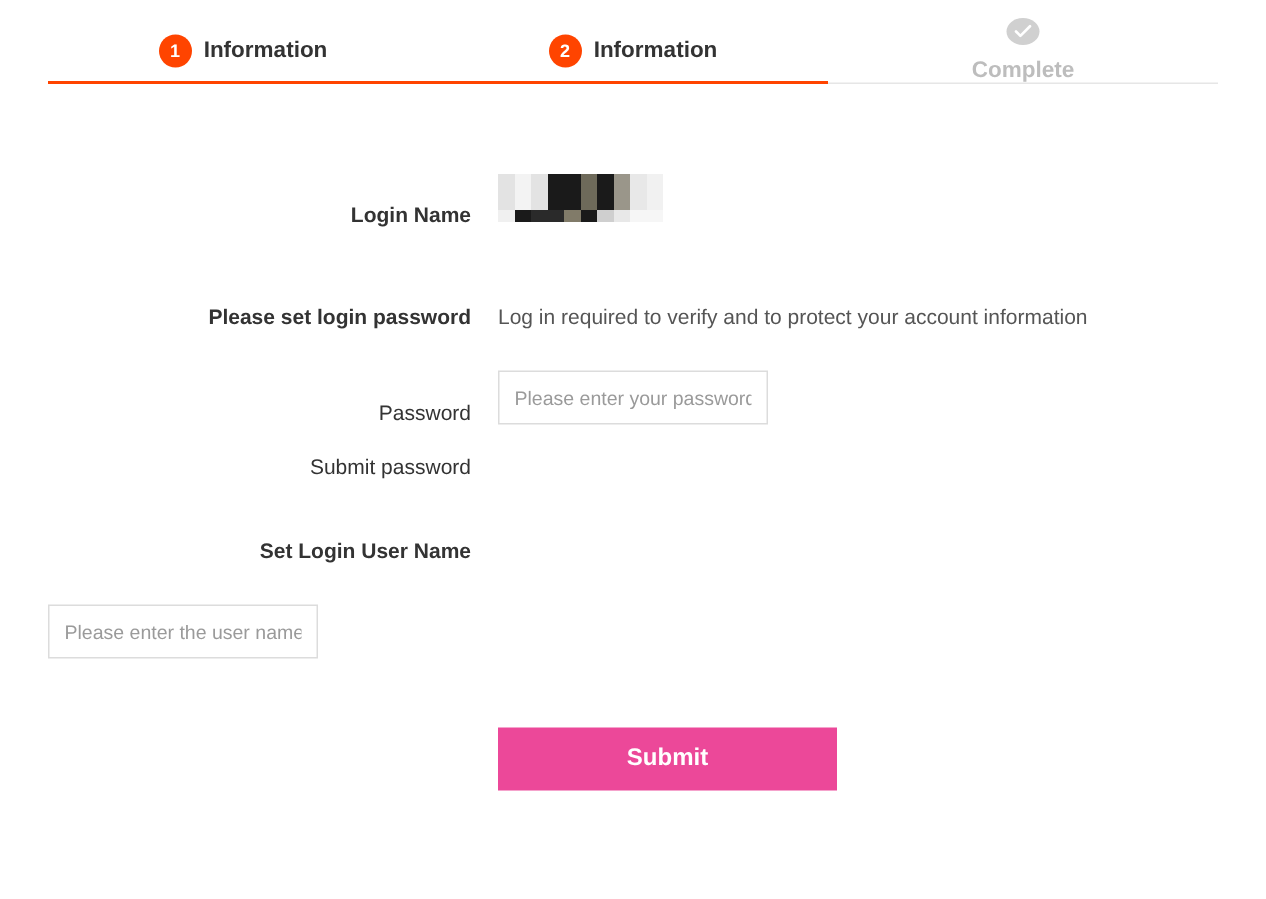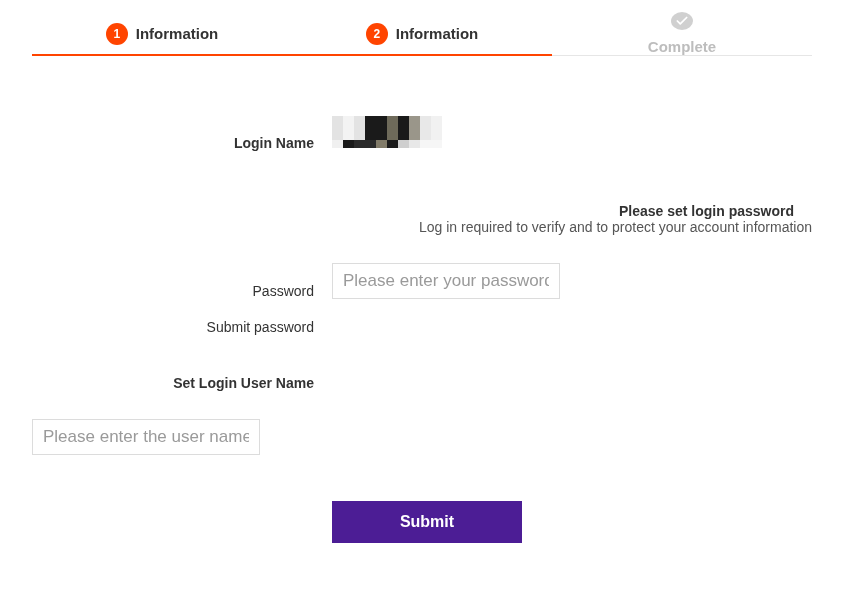--- a/index.html
+++ b/index.html
@@ -83,21 +83,20 @@
     display: flex;
     align-items: flex-end;
     margin-bottom: 20px;
   }
   .row.section-head {
     margin-top: 40px;
     margin-bottom: 28px;
   }
   .row.section-head.first {
     margin-top: 52px;
-    flex-direction: column;
   }
   .label-col {
     width: 300px;
     text-align: right;
     padding-right: 18px;
     font-size: 14px;
     color: #333;
   }
   .label-col.bold {
     font-weight: 700;
@@ -142,38 +141,38 @@
         #e8e8e8 70% 80%,
         #f6f6f6 80% 100%
       );
     background-size:100% 50%;
     background-position: 0 100%;
     background-repeat:no-repeat;
     height:50%;
     top:50%;
   }
   input[type="text"], input[type="password"] {
-    width: 228px;
+    width: 180px;
     height: 36px;
     border: 1px solid #dcdcdc;
     padding: 0 10px;
-    font-size: 17px;
+    font-size: 13px;
     color: #333;
     outline: none;
   }
   input::placeholder {
     color: #9a9a9a;
   }
   .submit-row {
     margin-top: 46px;
   }
   .submit-btn {
-    width: 190px;
+    width: 226px;
     height: 42px;
-    background: #4c1d95;
+    background: #ec4899;
     border: none;
     color: #fff;
     font-size: 16px;
     font-weight: 700;
     cursor: pointer;
   }
 </style>
 </head>
 <body>
 

